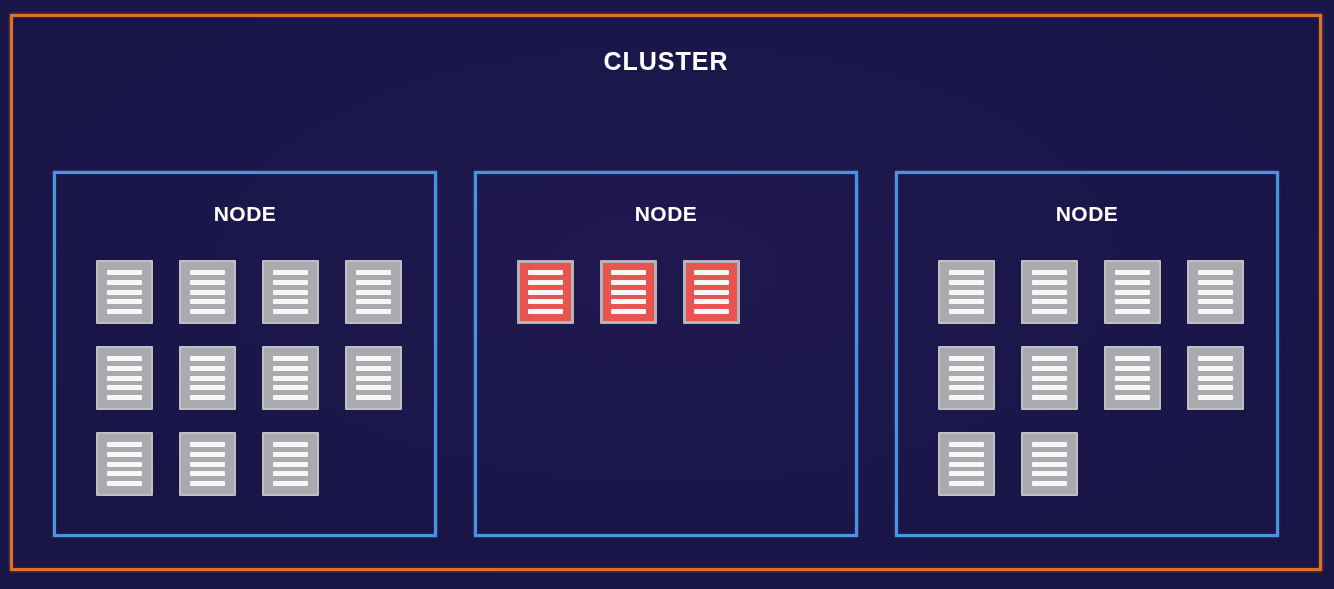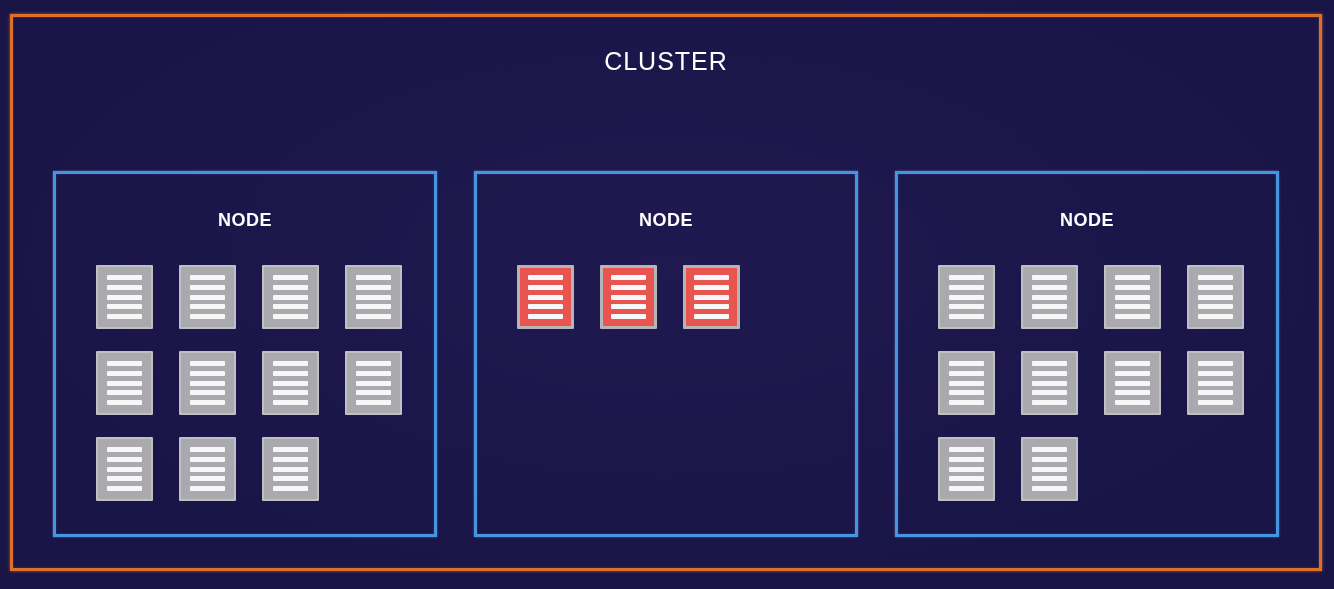--- a/index.html
+++ b/index.html
@@ -25,44 +25,44 @@
     height: 557px;
     box-sizing: border-box;
     border: 3px solid var(--cluster-border, #dd7127);
     box-shadow: 0 0 3px rgba(255,150,70,0.55), inset 0 0 2px rgba(255,150,70,0.35);
   }
   .cluster-title {
     margin-top: 30px;
     text-align: center;
     color: var(--title-text, #ffffff);
     font-size: 25px;
-    font-weight: normal;
+    font-weight: bold;
     letter-spacing: 1px;
   }
   .nodes {
     position: absolute;
     left: 0;
     right: 0;
     top: 154px;
     display: flex;
     justify-content: center;
     gap: 37px;
   }
   .node {
     width: 384px;
     height: 366px;
     box-sizing: border-box;
     border: 3px solid var(--node-border, #4795e0);
     box-shadow: 0 0 2px rgba(90,160,235,0.6), inset 0 0 2px rgba(90,160,235,0.35);
   }
   .node-label {
-    margin-top: 36px;
+    margin-top: 28px;
     text-align: center;
     color: var(--title-text, #ffffff);
-    font-size: 18px;
+    font-size: 21px;
     font-weight: bold;
     letter-spacing: 0.5px;
   }
   .docs {
     margin-top: 34px;
     padding-left: 40px;
     display: flex;
     flex-direction: column;
     gap: 22px;
   }

